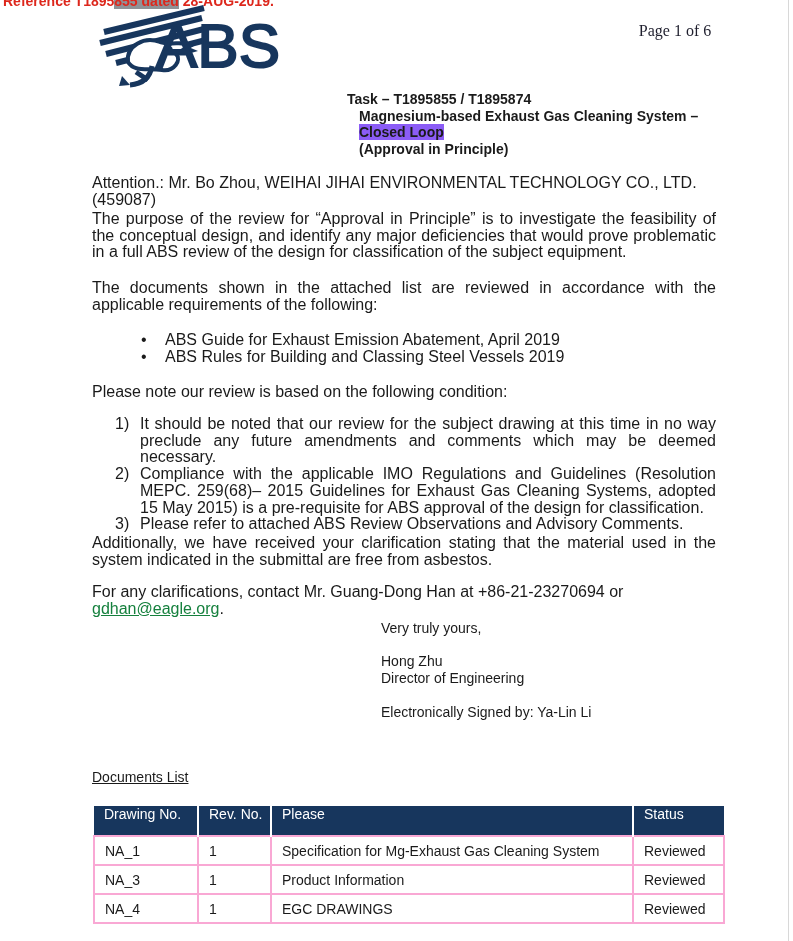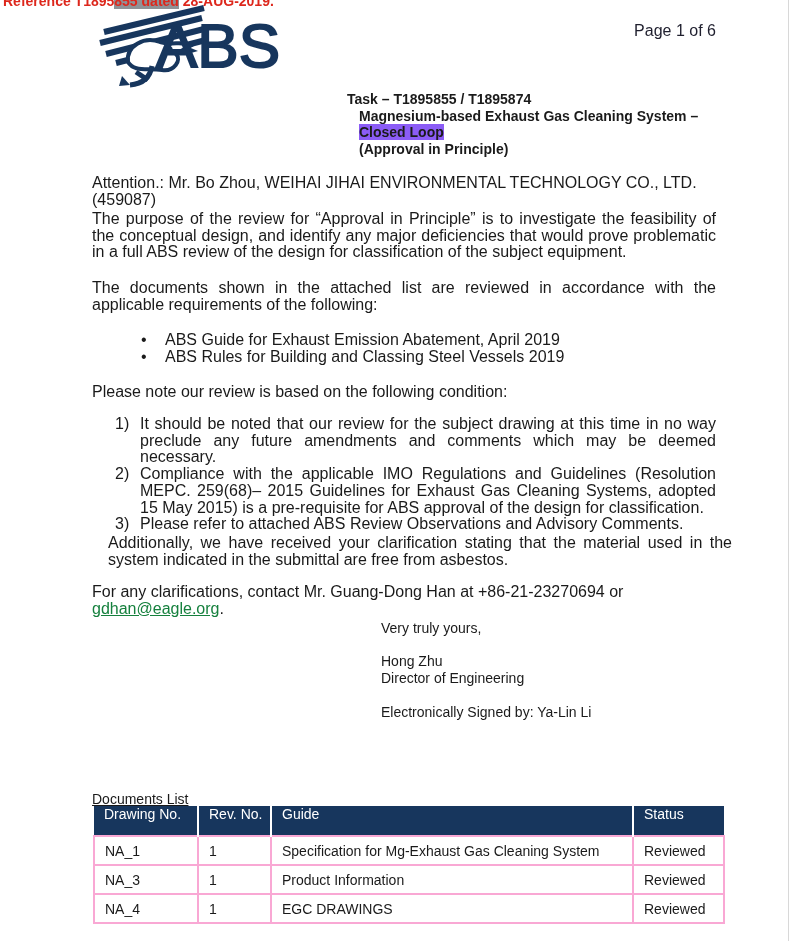--- a/index.html
+++ b/index.html
@@ -10,51 +10,51 @@
 
   
   .ref-line { position: absolute; left: 3px; top: -7px; font-size: 14px; font-weight: bold; color: #dd271c; white-space: nowrap; }
   .ref-line .hl { background: #8f9296; }
 
   
   .logo { position: absolute; left: 86px; top: 2px; width: 230px; height: 86px; }
   .logo svg { position: absolute; left: 0; top: 0; }
   .logo .abs-word { position: absolute; left: 70px; top: 8px; font-size: 62px; font-weight: normal; color: #17365d; letter-spacing: 0px; -webkit-text-stroke: 2px #17365d; }
 
-  .page-number { position: absolute; left: 600px; top: 22px; width: 150px; text-align: center; font-family: Liberation Sans, sans-serif; font-size: 16px; color: #1f1f2e; }
+  .page-number { position: absolute; left: 600px; top: 22px; width: 150px; text-align: center; font-family: Liberation Serif, serif; font-size: 16px; color: #1f1f2e; }
 
   
   .task-block { position: absolute; left: 347px; top: 91px; font-size: 14px; font-weight: bold; line-height: 16.5px; color: #1a1a1a; }
   .task-block .indent { padding-left: 12px; }
   .task-block .hl { background: #8b5cf6; }
 
   
   .tx { position: absolute; left: 92px; width: 624px; font-size: 16px; line-height: 16.7px; }
   .just { text-align: justify; }
 
   .attention { top: 175px; }
   .para1 { top: 211px; }
   .para2 { top: 280px; }
   .bullets { top: 331px; list-style: none; }
   .bullets li { position: relative; padding-left: 73px; line-height: 17px; }
   .bullets li .marker { position: absolute; left: 49px; top: 0; }
   .para3 { top: 384px; }
   .numbered { top: 416px; list-style: none; }
   .numbered li { position: relative; padding-left: 48px; text-align: justify; }
   .numbered li .marker { position: absolute; left: 23px; top: 0; }
-  .para4 { top: 535px; margin-left: 16px; }
+  .para4 { top: 535px; }
   .contact { top: 584px; }
   .contact a { color: #15803d; text-decoration: underline; }
 
   .closing { position: absolute; left: 381px; top: 620px; font-size: 14px; }
   .signer { position: absolute; left: 381px; top: 653px; font-size: 14px; line-height: 16.7px; }
   .esign { position: absolute; left: 381px; top: 704px; font-size: 14px; }
 
   
-  .doc-heading { position: absolute; left: 92px; top: 791px; font-size: 14px; text-decoration: underline; }
+  .doc-heading { position: absolute; left: 92px; top: 769px; font-size: 14px; text-decoration: underline; }
   .doc-table { position: absolute; left: 93px; top: 806px; width: 630px; border-collapse: collapse; table-layout: fixed; font-size: 14px; }
   .doc-table thead th { background: #17365d; color: #fff; font-weight: normal; text-align: left; height: 30px; padding: 0 0 13px 10px; border-left: 2px solid #fff; }
   .doc-table thead th:first-child { border-left: none; }
   .doc-table tbody td { border: 2px solid #f9a8d4; height: 29px; padding: 0 0 0 10px; background: #fff; vertical-align: middle; }
 </style>
 </head>
 <body>
 
 <div class="page">
   <div class="page-edge"></div>
@@ -134,21 +134,21 @@
     <colgroup>
         <col style="width: 104px;">
         <col style="width: 73px;">
         <col style="width: 362px;">
         <col style="width: 91px;">
       </colgroup>
     <thead>
         <tr>
           <th>Drawing No.</th>
           <th>Rev. No.</th>
-          <th>Guide</th>
+          <th>Please</th>
           <th>Status</th>
         </tr>
       </thead>
     <tbody>
         <tr>
           <td>NA_1</td>
           <td>1</td>
           <td>Specification for Mg-Exhaust Gas Cleaning System</td>
           <td>Reviewed</td>
         </tr>

